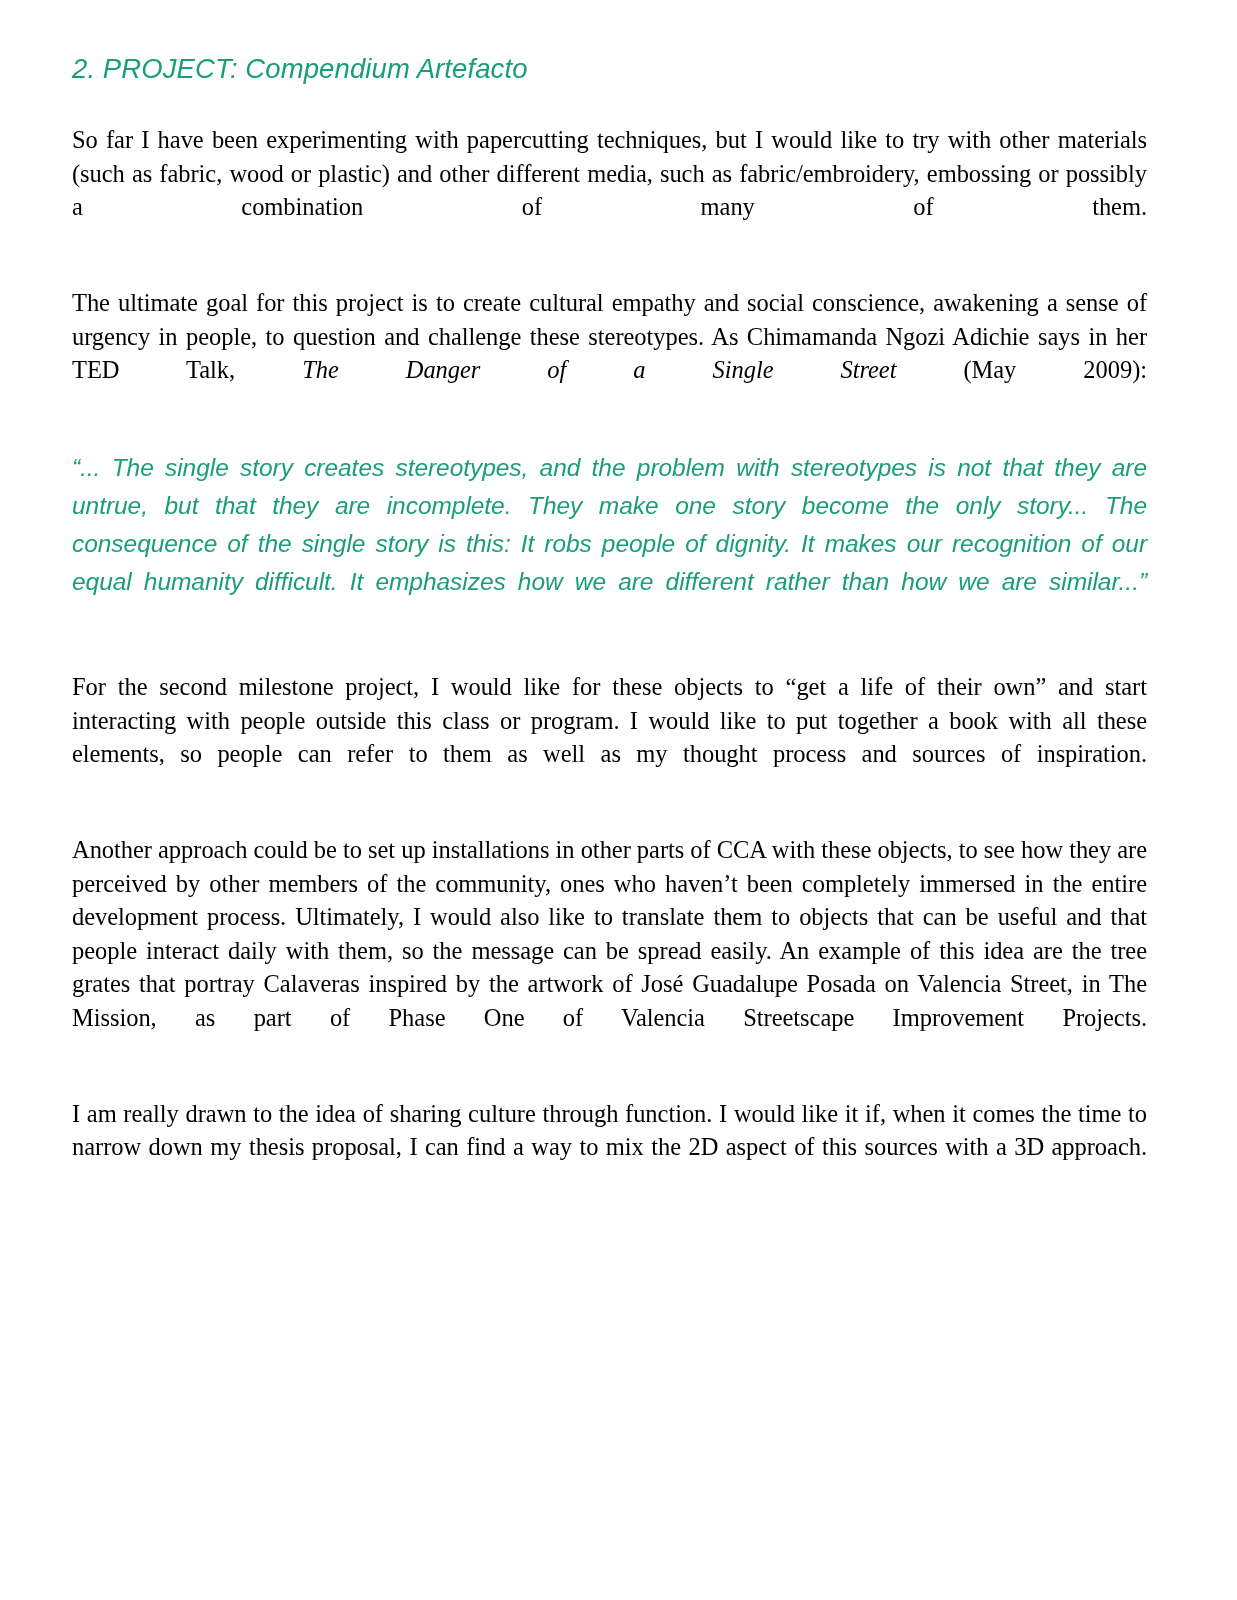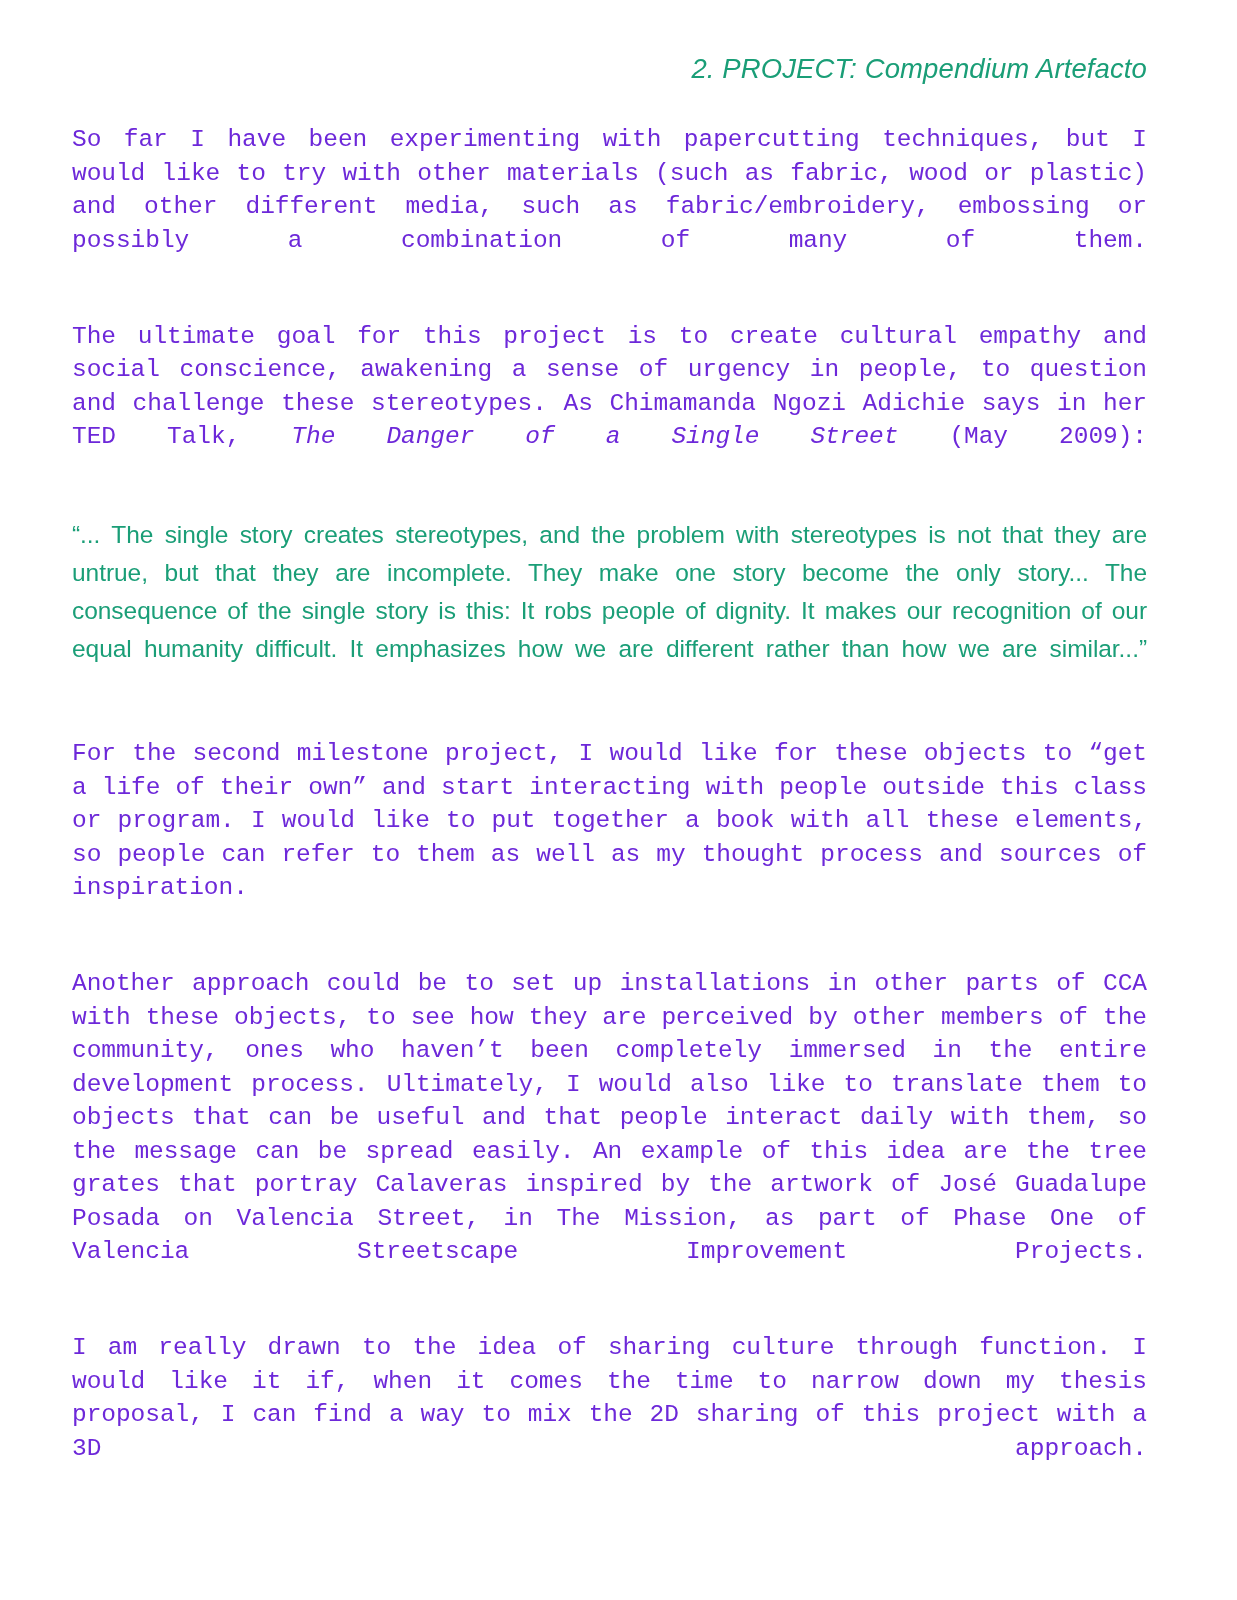--- a/index.html
+++ b/index.html
@@ -33,39 +33,39 @@
   h1.doc-heading {
     font-family: "Liberation Sans", "DejaVu Sans", sans-serif;
     font-style: italic;
     font-weight: 400;
     font-size: 27.5px;
     line-height: 1.25;
     letter-spacing: 0.1px;
     color: #1a9e77;
     margin: 0 0 37px 0;
     padding: 0;
-    text-align: right;
   }
   p.body-par {
-    font-family: Liberation Mono, monospace;
+    font-family: Liberation Serif, serif;
     font-size: 24.5px;
     line-height: 33.5px;
     font-weight: 400;
-    color: #6d28d9;
+    color: #000000;
     text-align: justify;
     text-justify: inter-word;
     margin: 0 0 29px 0;
     padding: 0;
     letter-spacing: -0.05px;
   }
   p.body-par.last { margin-bottom: 0; }
   p.quote-par {
     font-family: "Liberation Sans", "DejaVu Sans", sans-serif;
     font-size: 24.5px;
     line-height: 38px;
+    font-style: italic;
     font-weight: 400;
     color: #1a9e77;
     text-align: justify;
     text-justify: inter-word;
     margin: 0 0 31px 0;
     padding: 0;
     letter-spacing: -0.05px;
   }
   .ital { font-style: italic; }
   
@@ -86,16 +86,16 @@
     <p class="body-par">So far I have been experimenting with papercutting techniques, but I would like to try with other materials (such as fabric, wood or plastic) and other different media, such as fabric/embroidery, embossing or possibly a combination of many of them.</p>
 
     <p class="body-par"><span>The ultimate goal for this project is to create cultural empathy and social conscience, awakening a sense of urgency in people, to question and challenge these stereotypes.  As Chimamanda Ngozi Adichie says in her TED Talk, </span><span class="ital">The Danger of a Single Street</span><span> (May 2009):</span></p>
 
     <p class="quote-par">“... The single story creates stereotypes, and the problem with stereotypes is not that they are untrue, but that they are incomplete. They make one story become the only story... The consequence of the single story is this: It robs people of dignity. It makes our recognition of our equal humanity difficult. It emphasizes how we are different rather than how we are similar...”</p>
 
     <p class="body-par">For the second milestone project, I would like for these objects to “get a life of their own” and start interacting with people outside this class or program. I would like to put together a book with all these elements, so people can refer to them as well as my thought process and sources of inspiration.</p>
 
     <p class="body-par">Another approach could be to set up installations in other parts of CCA with these objects, to see how they are perceived by other members of the community, ones who haven’t been completely immersed in the entire development process. Ultimately, I would also like to translate them to objects that can be useful and that people interact daily with them, so the message can be spread easily. An example of this idea are the tree grates that portray Calaveras inspired by the artwork of José Guadalupe Posada on Valencia Street, in The Mission, as part of Phase One of Valencia Streetscape Improvement Projects.</p>
 
-    <p class="body-par last">I am really drawn to the idea of sharing culture through function. I would like it if, when it comes the time to narrow down my thesis proposal, I can find a way to mix the 2D sharing of this project with a 3D approach.</p>
+    <p class="body-par last">I am really drawn to the idea of sharing culture through function. I would like it if, when it comes the time to narrow down my thesis proposal, I can find a way to mix the 2D aspect of this sources with a 3D approach.</p>
 
   </div>
 </div>
 
 </body></html>

